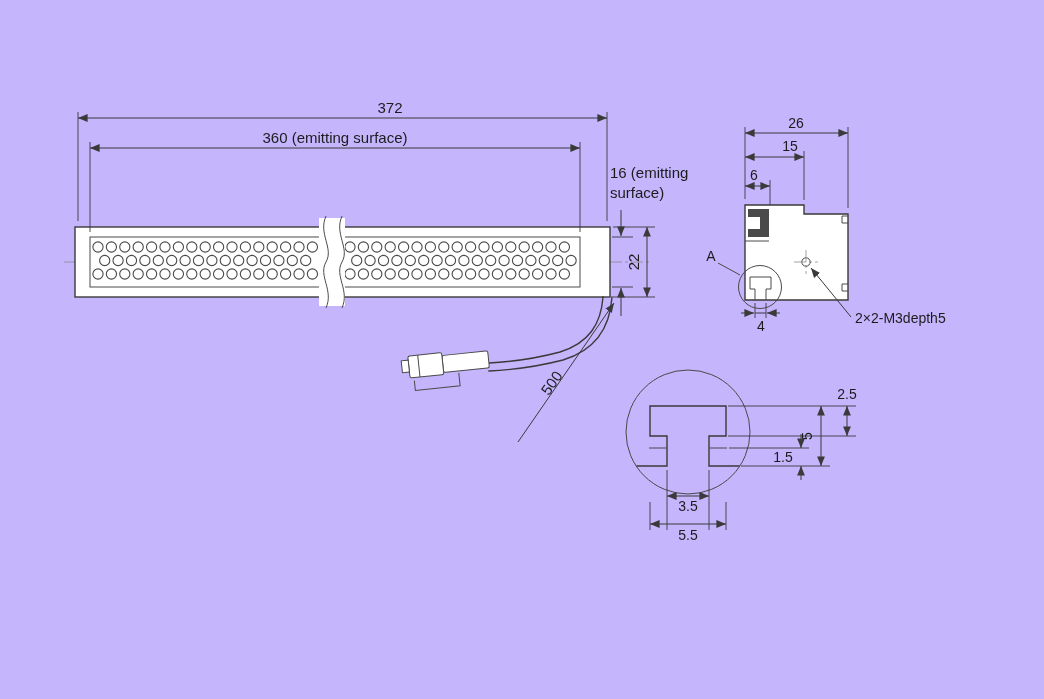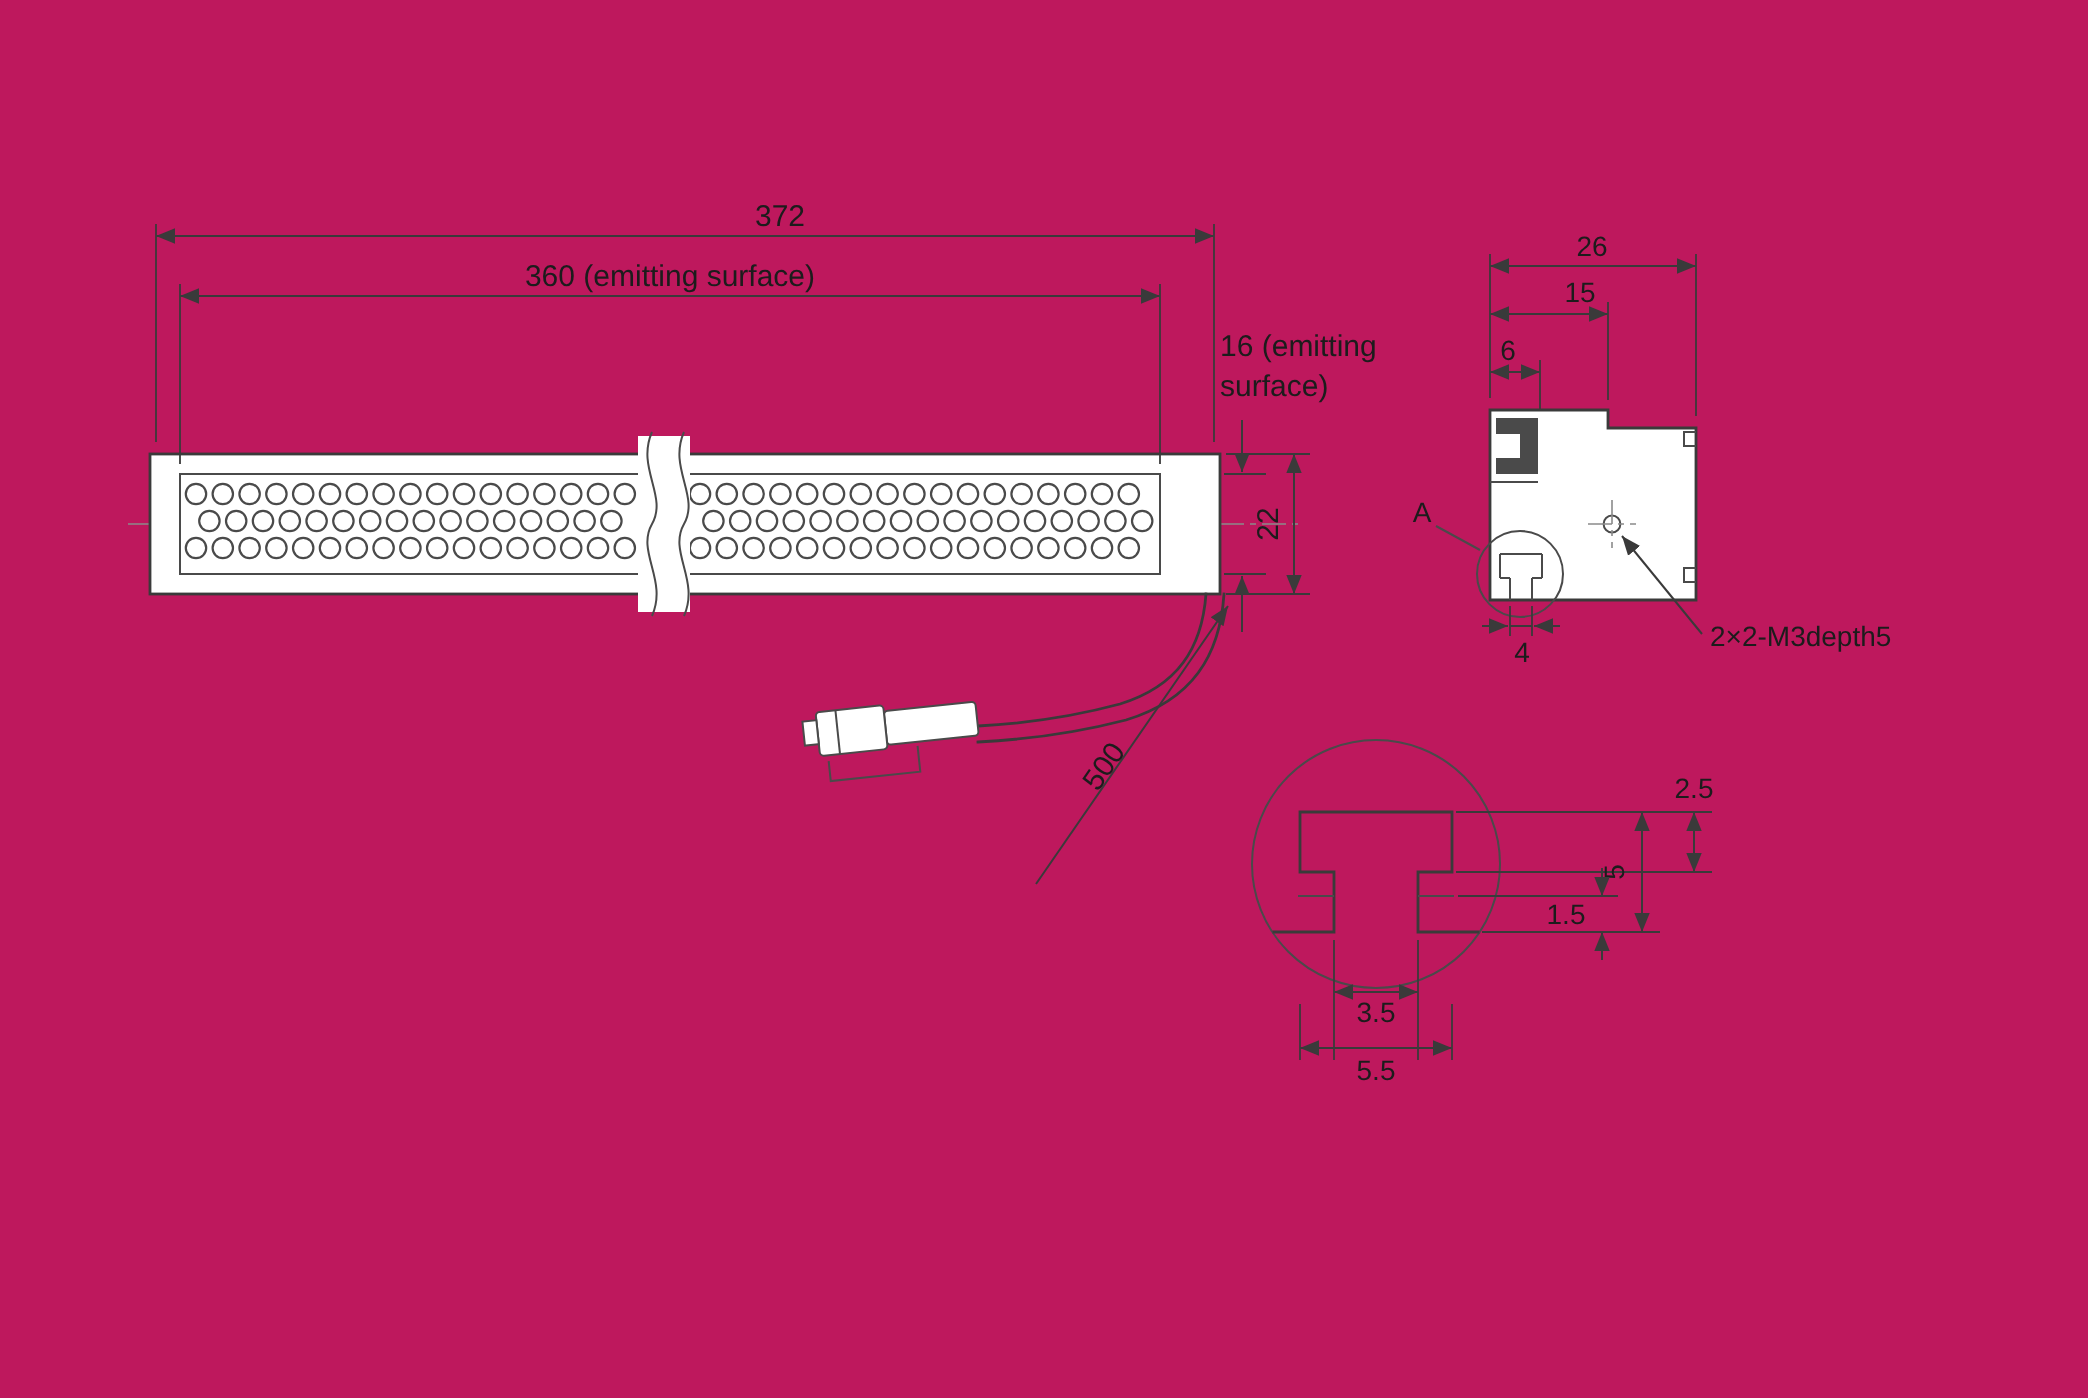--- a/index.html
+++ b/index.html
@@ -1,16 +1,16 @@
 <!DOCTYPE html>
 <html><head>
 <meta charset="utf-8">
 <style>
   html,body{margin:0;padding:0;background:#ffffff;}
-  .canvas{width:1044px;height:699px;background:#be185d;position:relative;overflow:hidden;}
+  .canvas{width:1044px;height:699px;background:#c4b5fd;position:relative;overflow:hidden;}
   svg{display:block;}
   text{font-family:"Liberation Sans",sans-serif;fill:#1c1c1c;font-size:15px;}
   .t14{font-size:14px;}
   .tc{text-anchor:middle;}
   .ts{text-anchor:start;}
   .ln{stroke:#3a3a3a;stroke-width:1.4;fill:none;stroke-linecap:square;}
   .thin{stroke:#4a4a4a;stroke-width:1;fill:none;}
   .dim{stroke:#3a3a3a;stroke-width:1;fill:none;}
   .ext{stroke:#3a3a3a;stroke-width:0.9;fill:none;}
   .cl{stroke:#8a8a8a;stroke-width:0.8;stroke-dasharray:12 3 3 3;fill:none;}

